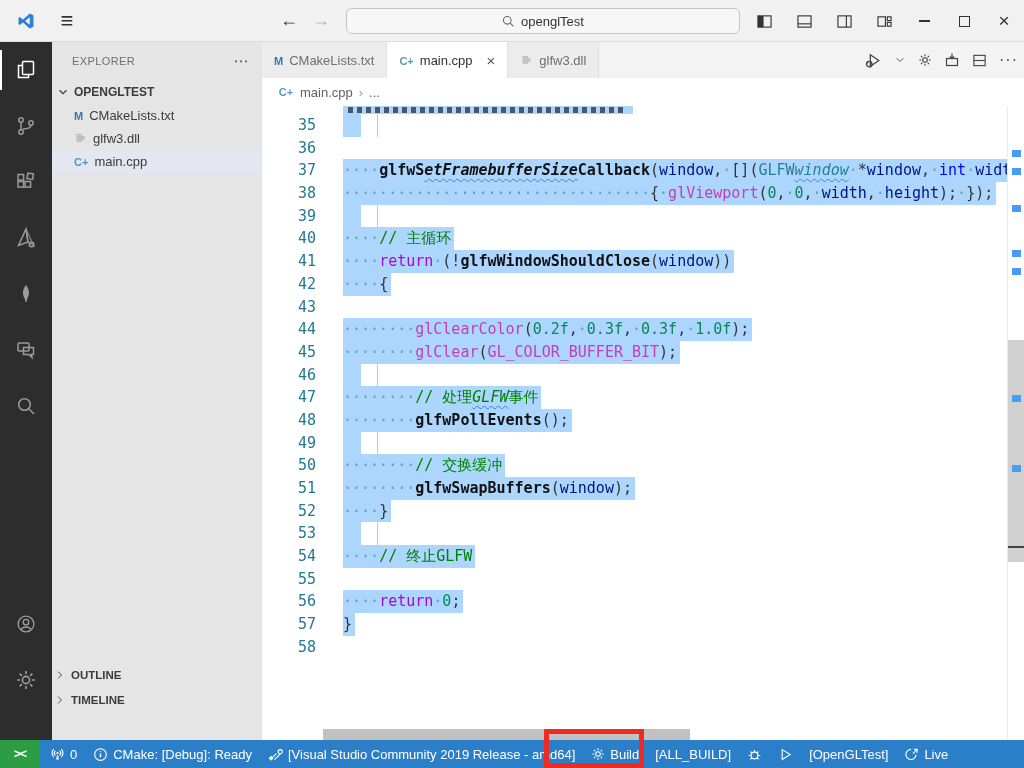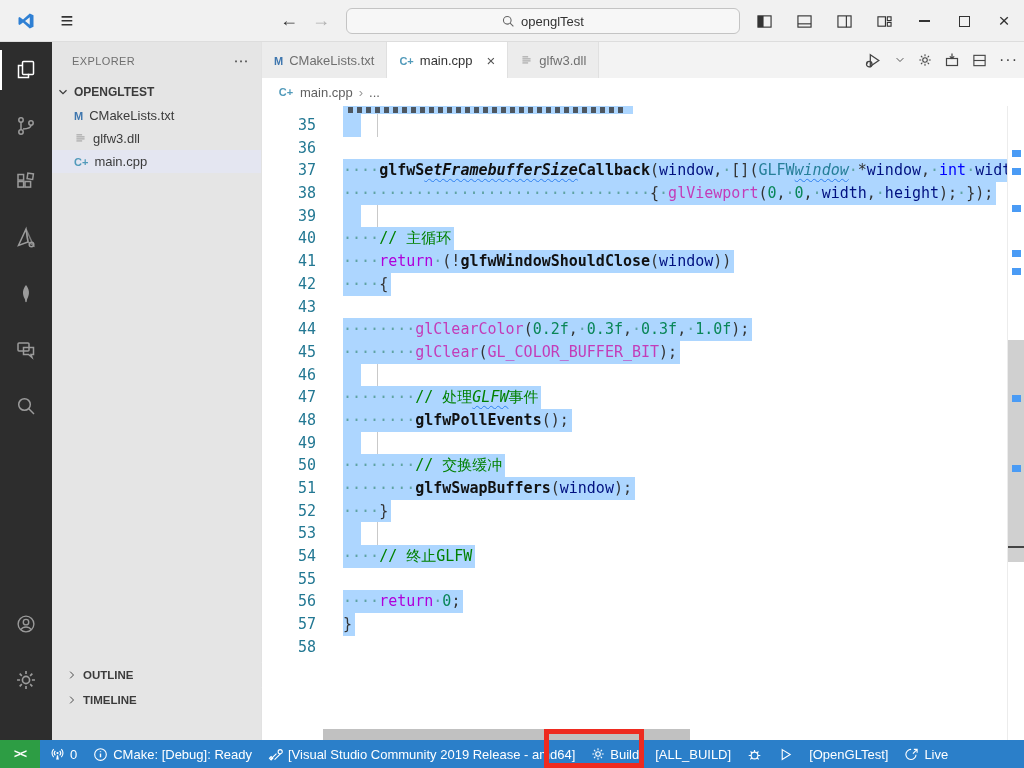--- a/index.html
+++ b/index.html
@@ -40,21 +40,21 @@
     font-size:11px; letter-spacing:.4px; color:#6f6f6f; }
   .sb-head .dots { margin-left:auto; font-size:15px; color:#424242; }
   .proj-row { height:24px; display:flex; align-items:center; gap:4px; padding-left:4px;
     font-weight:bold; font-size:12px; color:#3b3b3b; }
   .file-row { height:23px; display:flex; align-items:center; gap:6px; padding-left:22px; color:#3b3b3b; }
   .file-row.selected { background:#e4e6f1; }
   .ficon { width:16px; text-align:center; font-weight:bold; font-size:11px; }
   .ficon.cmake { color:#3e76ae; } .ficon.cpp { color:#519aba; }
   .sb-sections { position:absolute; bottom:28px; left:0; width:210px; }
   .sb-sec { height:25px; border-top:1px solid #e5e5e5; display:flex; align-items:center; gap:5px;
-    padding-left:14px; font-weight:bold; font-size:11.5px; color:#3b3b3b; }
+    padding-left:2px; font-weight:bold; font-size:11.5px; color:#3b3b3b; }
 
   
   .editor-group { position:absolute; left:262px; top:42px; width:762px; height:698px; background:#fff; }
   .tabstrip { height:36px; background:#f3f3f3; display:flex; align-items:stretch; position:relative; }
   .tab { display:flex; align-items:center; gap:6px; padding:0 12px; font-size:13px;
     background:#ececec; color:#6f6f6f; border-right:1px solid #e0e0e0; }
   .tab.active { background:#fff; color:#333; }
   .tab .close { margin-left:8px; color:#555; font-size:15px; }
   .editor-actions { position:absolute; right:6px; top:0; height:36px; display:flex; align-items:center;
     gap:12px; color:#444; }

